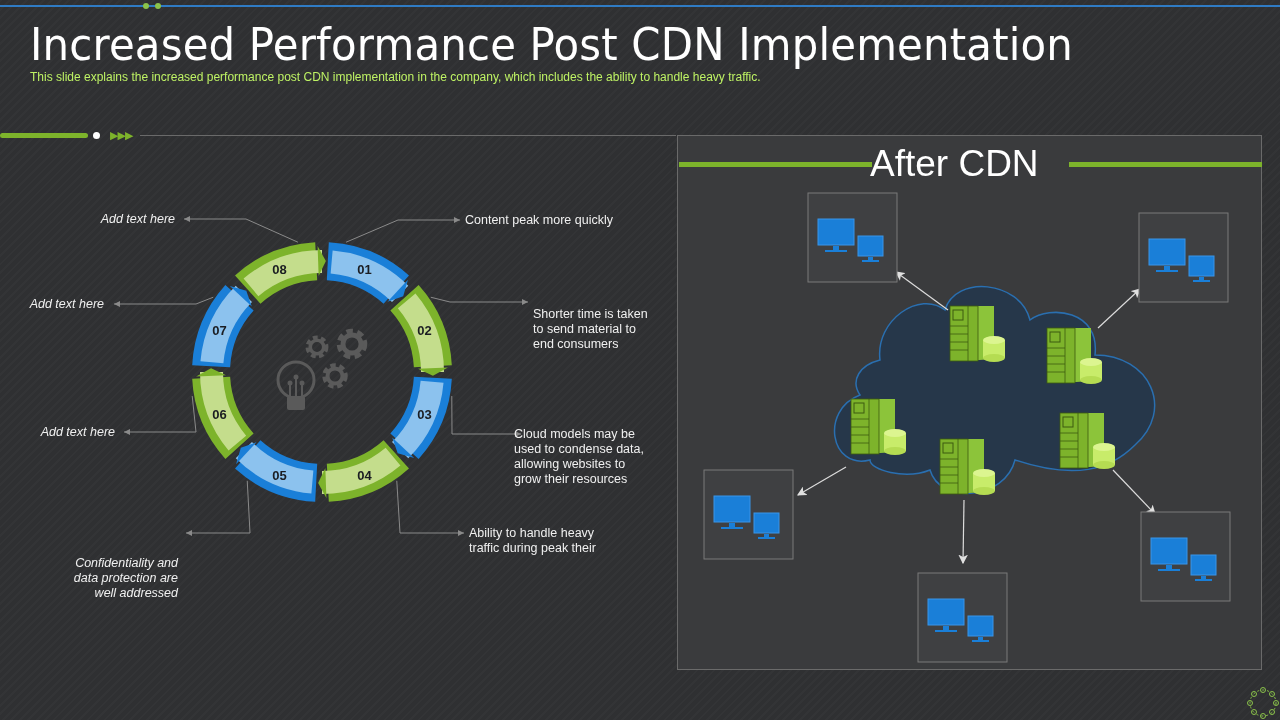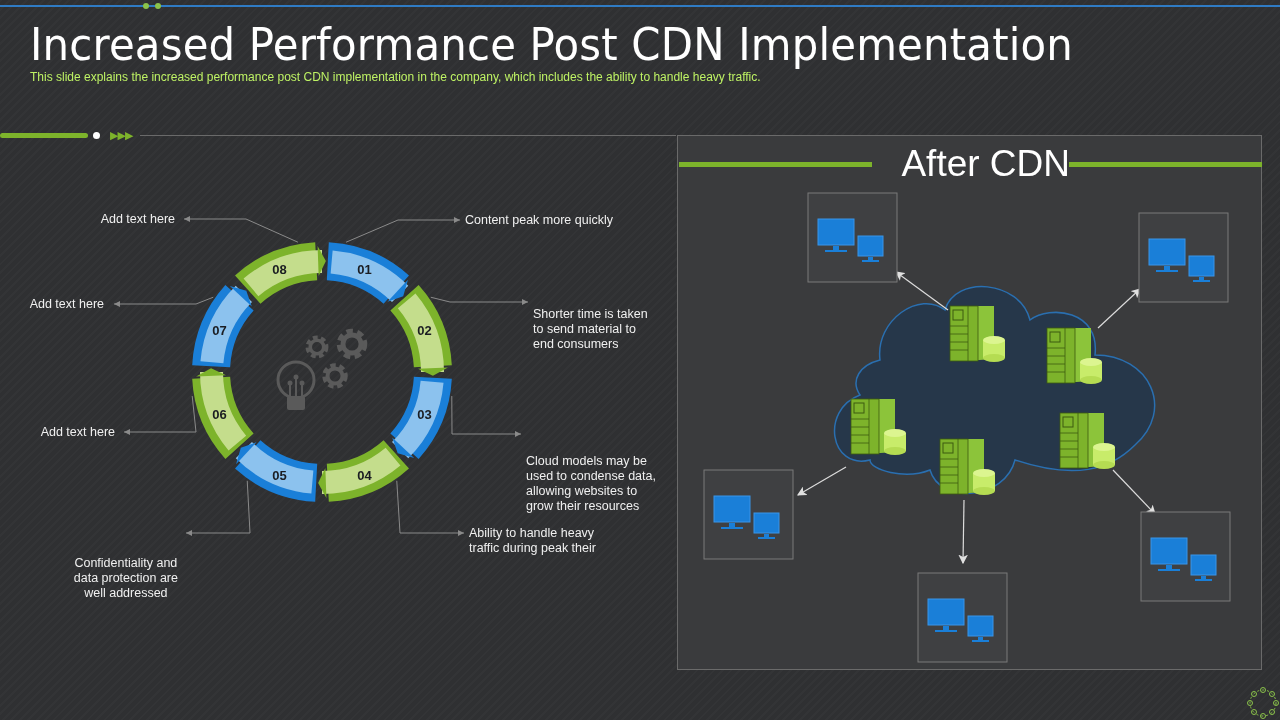--- a/index.html
+++ b/index.html
@@ -11,24 +11,24 @@
   }
   .top-line { position:absolute; left:0; top:5px; width:1280px; height:2px; background:#2f7bc4; }
   .top-dot { position:absolute; top:3px; width:6px; height:6px; border-radius:50%; background:#8bc34a; }
   .title { position:absolute; left:30px; top:18px; font-size:45px; font-weight:normal; letter-spacing:0.2px; color:#fff; white-space:nowrap; font-family:"DejaVu Sans", sans-serif; transform:scaleX(0.93); transform-origin:left top; }
   .subtitle { position:absolute; left:30px; top:70px; font-size:12px; color:#bef264; white-space:nowrap; }
   .accent-bar { position:absolute; left:0; top:133px; width:88px; height:5px; background:#7db32b; border-radius:3px; }
   .accent-dot { position:absolute; left:93px; top:132px; width:7px; height:7px; border-radius:50%; background:#fff; }
   .accent-arrows { position:absolute; left:110px; top:129px; color:#7db32b; font-size:11px; letter-spacing:-1px; }
   .accent-line { position:absolute; left:140px; top:135px; width:536px; height:1px; background:#6a6a6a; }
   .label { position:absolute; font-size:12.5px; line-height:15px; color:#f0f0f0; }
-  .label.right-align { text-align:center; }
+  .label.right-align { text-align:right;font-style:italic; }
   svg { position:absolute; left:0; top:0; }
   .panel { position:absolute; left:677px; top:135px; width:585px; height:535px; background:#3a3b3d; border:1px solid #6a6a6a; box-sizing:border-box; }
-  .panel-title { position:absolute; left:870px; top:143px; width:200px; text-align:right; font-size:37px; color:#fff; }
+  .panel-title { position:absolute; left:870px; top:143px; width:200px; text-align:left; font-size:37px; color:#fff; }
   .panel-bar-l { position:absolute; left:679px; top:162px; width:193px; height:5px; background:#7db32b; }
   .panel-bar-r { position:absolute; left:1069px; top:162px; width:193px; height:5px; background:#7db32b; }
   .corner-logo { position:absolute; left:1246px; top:686px; }
 </style>
 </head>
 <body>
 
 <div class="top-line"></div>
 <div class="top-dot" style="left:143px"></div>
 <div class="top-dot" style="left:155px"></div>
@@ -126,21 +126,21 @@
         <circle cx="335" cy="376" r="7.5" fill="none" stroke-width="4"></circle>
       </g>
     </g>
   </svg>
 
 <div id="wheel-labels">
     <div class="label" style="top: 213px; white-space: pre; left: 465px;">Content peak more quickly</div>
     <div class="label" style="top: 307px; white-space: pre; left: 533px;">Shorter time is taken
 to send material to
 end consumers</div>
-    <div class="label" style="top: 427px; white-space: pre; left: 526px; margin-top: 27px;">Cloud models may be
+    <div class="label" style="top: 427px; white-space: pre; left: 514px;">Cloud models may be
 used to condense data,
 allowing websites to
 grow their resources</div>
     <div class="label" style="top: 526px; white-space: pre; left: 469px;">Ability to handle heavy
 traffic during peak their</div>
     <div class="label right-align" style="top: 556px; white-space: pre; right: 1102px;">Confidentiality and
 data protection are
 well addressed</div>
     <div class="label right-align" style="top: 425px; white-space: pre; right: 1165px;">Add text here</div>
     <div class="label right-align" style="top: 297px; white-space: pre; right: 1176px;">Add text here</div>

